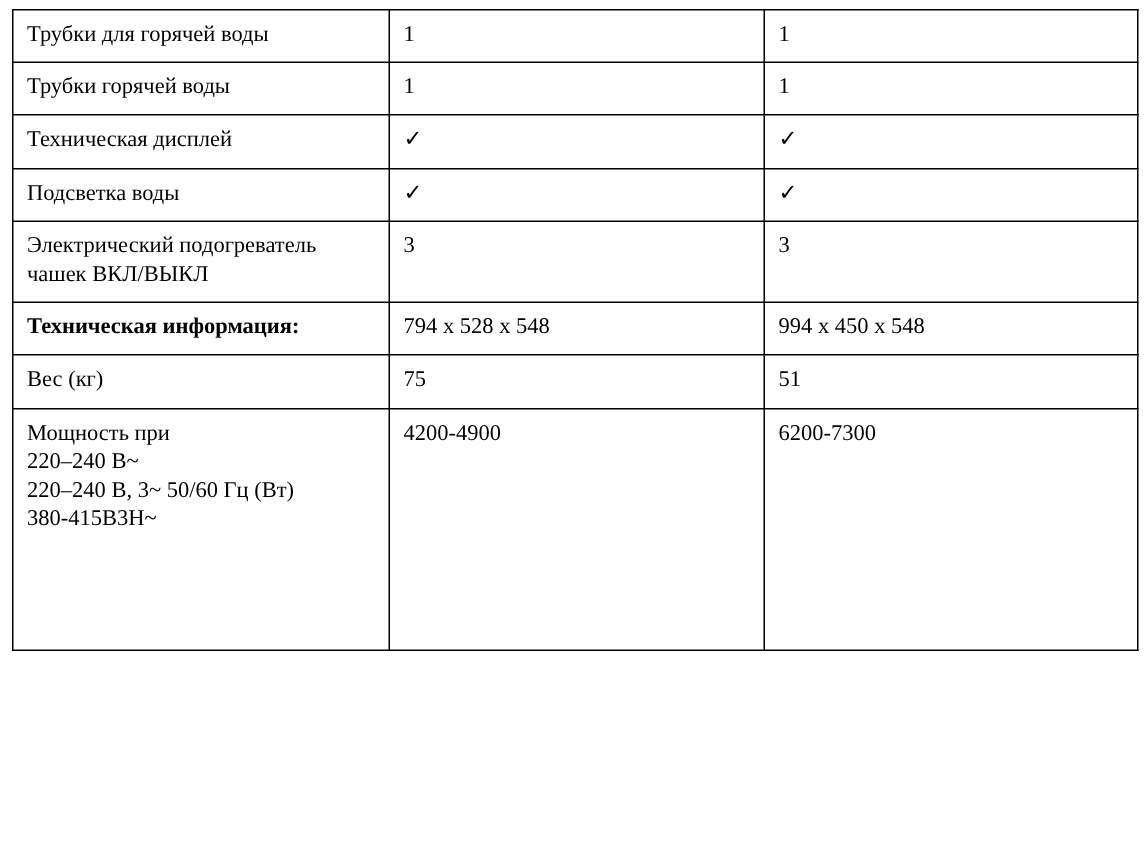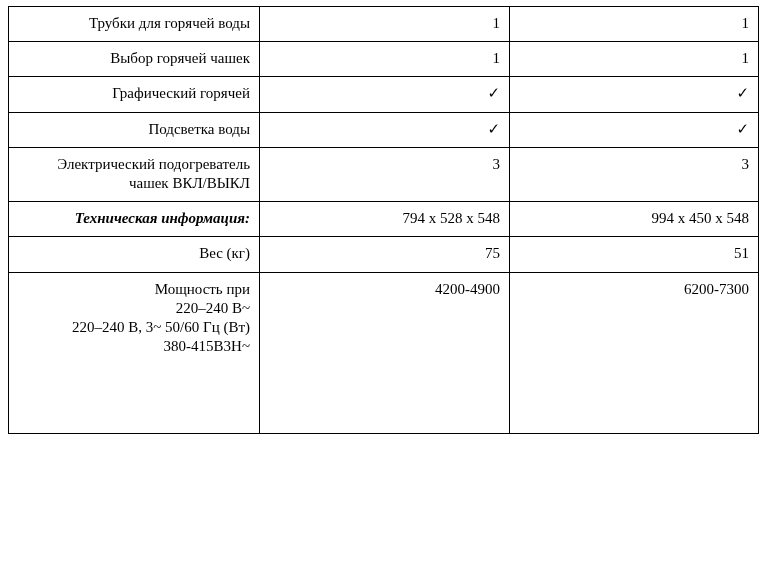--- a/index.html
+++ b/index.html
@@ -26,28 +26,27 @@
     width: 750px;
     margin: 6px 0 0 8px;
     font-size: 15px;
     line-height: 1.28;
   }
   table.spec-table td {
     border: 1px solid #000000;
     vertical-align: top;
     padding: 7px 9px 8px 9px;
     word-wrap: break-word;
-    text-align: right;
   }
   col.c-label { width: 251px; }
   col.c-val1 { width: 250px; }
   col.c-val2 { width: 249px; }
 
   td.label { }
-  td.label.bold { font-weight: bold; font-style: italic; }
+  td.label.bold { font-weight: bold; }
   td.value { }
   .check {
     font-size: 15px;
     line-height: 1.28;
   }
   .multiline { white-space: pre-line; }
   tr.tall-spacer td { height: 145px; }
 </style>
 </head>
 <body>
@@ -61,28 +60,28 @@
     </colgroup>
     <tbody>
 
       <tr>
         <td class="label">Трубки для горячей воды</td>
         <td class="value">1</td>
         <td class="value">1</td>
       </tr>
 
       <tr>
-        <td class="label">Выбор горячей чашек</td>
+        <td class="label">Трубки горячей воды</td>
         <td class="value">1</td>
         <td class="value">1</td>
       </tr>
 
 
       <tr>
-        <td class="label">Графический горячей</td>
+        <td class="label">Техническая дисплей</td>
         <td class="value check">✓</td>
         <td class="value check">✓</td>
       </tr>
 
       <tr>
         <td class="label">Подсветка воды</td>
         <td class="value check">✓</td>
         <td class="value check">✓</td>
       </tr>
 

